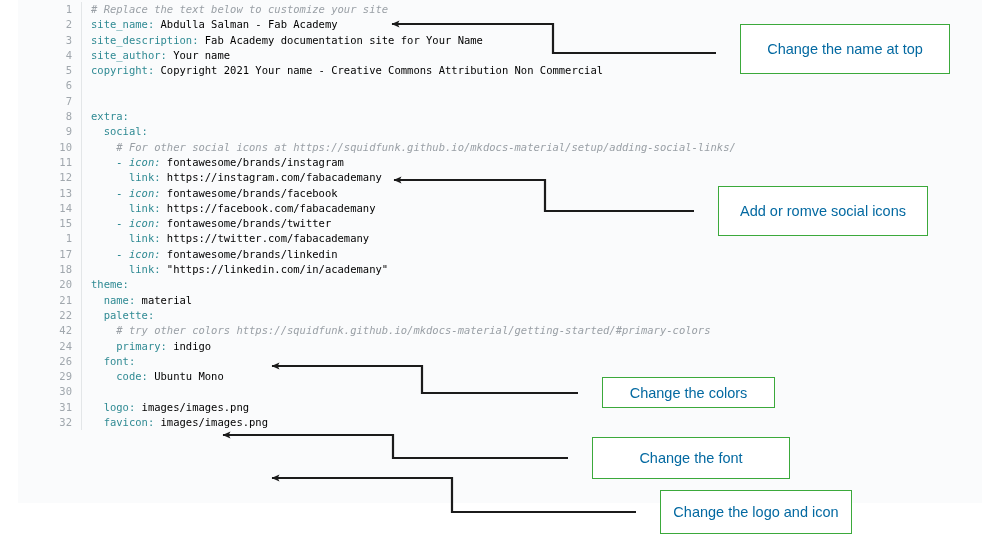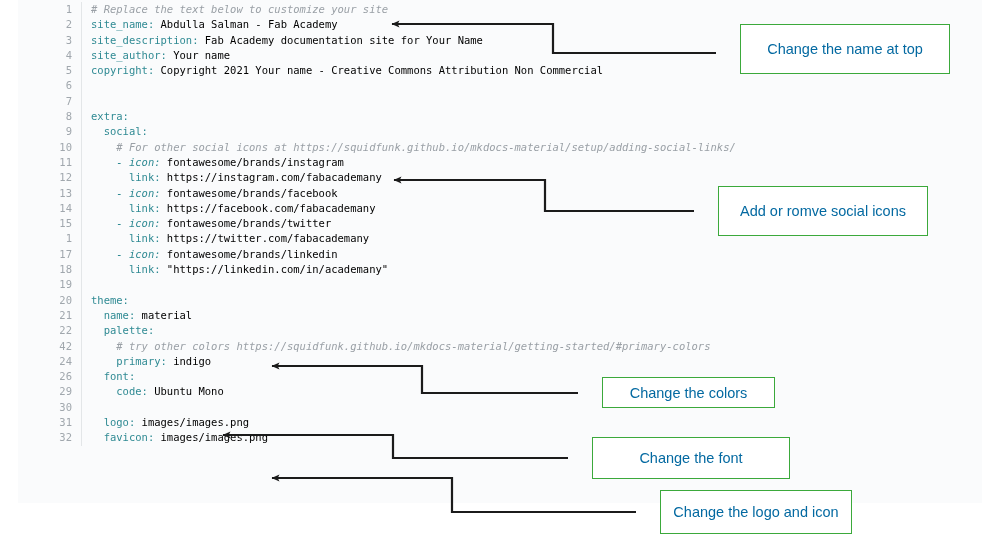--- a/index.html
+++ b/index.html
@@ -100,21 +100,20 @@
       <div class="code-row"><span class="ln">9</span><span class="code-txt"><span class="tok-key">  social:</span></span></div>
       <div class="code-row"><span class="ln">10</span><span class="code-txt"><span class="tok-comment">    # For other social icons at https://squidfunk.github.io/mkdocs-material/setup/adding-social-links/</span></span></div>
       <div class="code-row"><span class="ln">11</span><span class="code-txt"><span class="tok-dash">    - icon:</span><span class="tok-value"> fontawesome/brands/instagram</span></span></div>
       <div class="code-row"><span class="ln">12</span><span class="code-txt"><span class="tok-key">      link:</span><span class="tok-value"> https://instagram.com/fabacademany</span></span></div>
       <div class="code-row"><span class="ln">13</span><span class="code-txt"><span class="tok-dash">    - icon:</span><span class="tok-value"> fontawesome/brands/facebook</span></span></div>
       <div class="code-row"><span class="ln">14</span><span class="code-txt"><span class="tok-key">      link:</span><span class="tok-value"> https://facebook.com/fabacademany</span></span></div>
       <div class="code-row"><span class="ln">15</span><span class="code-txt"><span class="tok-dash">    - icon:</span><span class="tok-value"> fontawesome/brands/twitter</span></span></div>
       <div class="code-row"><span class="ln">1</span><span class="code-txt"><span class="tok-key">      link:</span><span class="tok-value"> https://twitter.com/fabacademany</span></span></div>
       <div class="code-row"><span class="ln">17</span><span class="code-txt"><span class="tok-dash">    - icon:</span><span class="tok-value"> fontawesome/brands/linkedin</span></span></div>
       <div class="code-row"><span class="ln">18</span><span class="code-txt"><span class="tok-key">      link:</span><span class="tok-value"> "https://linkedin.com/in/academany"</span></span></div>
-      <div class="code-row"><span class="ln">19</span><span class="code-txt"><span class="tok-plain"></span></span></div>
       <div class="code-row"><span class="ln">20</span><span class="code-txt"><span class="tok-key">theme:</span></span></div>
       <div class="code-row"><span class="ln">21</span><span class="code-txt"><span class="tok-key">  name:</span><span class="tok-value"> material</span></span></div>
       <div class="code-row"><span class="ln">22</span><span class="code-txt"><span class="tok-key">  palette:</span></span></div>
       <div class="code-row"><span class="ln">42</span><span class="code-txt"><span class="tok-comment">    # try other colors https://squidfunk.github.io/mkdocs-material/getting-started/#primary-colors</span></span></div>
       <div class="code-row"><span class="ln">24</span><span class="code-txt"><span class="tok-key">    primary:</span><span class="tok-value"> indigo</span></span></div>
       <div class="code-row"><span class="ln">26</span><span class="code-txt"><span class="tok-key">  font:</span></span></div>
       <div class="code-row"><span class="ln">29</span><span class="code-txt"><span class="tok-key">    code:</span><span class="tok-value"> Ubuntu Mono</span></span></div>
       <div class="code-row"><span class="ln">30</span><span class="code-txt"><span class="tok-plain"></span></span></div>
       <div class="code-row"><span class="ln">31</span><span class="code-txt"><span class="tok-key">  logo:</span><span class="tok-value"> images/images.png</span></span></div>
       <div class="code-row"><span class="ln">32</span><span class="code-txt"><span class="tok-key">  favicon:</span><span class="tok-value"> images/images.png</span></span></div>

